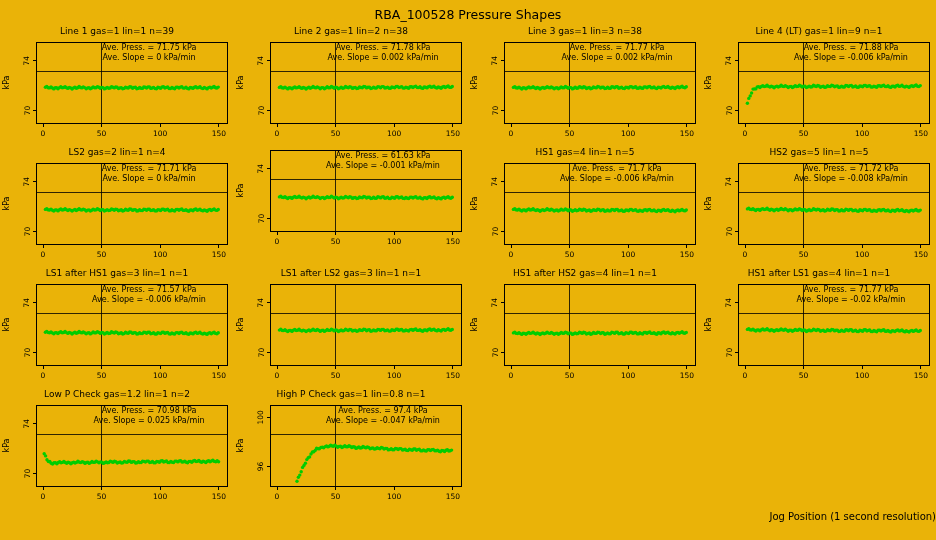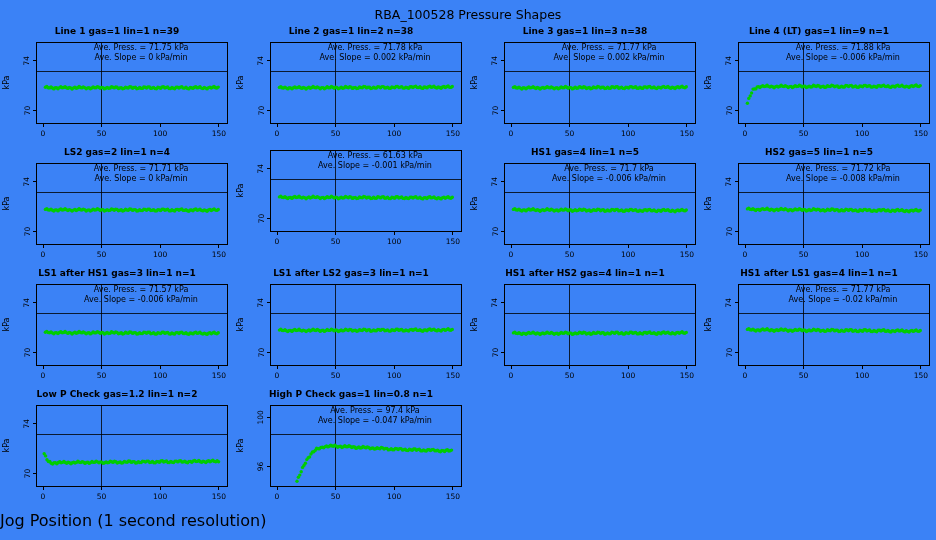--- a/index.html
+++ b/index.html
@@ -1,33 +1,33 @@
 <!DOCTYPE html>
 <html><head>
 <meta charset="utf-8">
 <style>
   html,body{margin:0;padding:0;background:#fff;}
   .figure{
     width:936px;height:540px;box-sizing:border-box;overflow:hidden;
-    position:relative;background:#3b82f6;padding-top:6px;
+    position:relative;background:#eab308;padding-top:6px;
     font-family:"DejaVu Sans","Liberation Sans",sans-serif;color:#000;
   }
   .main-title{text-align:center;font-size:12.5px;height:18px;line-height:18px;}
   .grid{display:grid;grid-template-columns:repeat(4,234px);}
   .panel{width:234px;height:121px;}
   .ptitle{
-    font-size:9px;font-weight:bold;text-align:center;height:13px;line-height:14px;
+    font-size:9px;font-weight:normal;text-align:center;height:13px;line-height:14px;
     box-sizing:border-box;white-space:nowrap;
   }
   .pwrap{position:relative;width:234px;height:107px;}
   svg.panel-svg{display:block;}
   svg.panel-svg text{font-family:"DejaVu Sans","Liberation Sans",sans-serif;fill:#000;}
-  .annot{position:absolute;left:56px;top:6px;width:170px;text-align:center;pointer-events:none;}
+  .annot{position:absolute;left:64px;top:6px;width:170px;text-align:center;pointer-events:none;}
   .aline{font-size:8px;line-height:9.5px;white-space:nowrap;}
-  .xlabel{text-align:left;font-size:16px;margin-top:3px;}
+  .xlabel{text-align:right;font-size:10px;margin-top:3px;}
 </style>
 </head>
 <body>
 
 <div class="figure">
   <div class="main-title">RBA_100528  Pressure Shapes</div>
 
   <div class="grid">
 
     <div class="panel">
@@ -1984,20 +1984,24 @@
             <line x1="160.2" y1="86" x2="160.2" y2="89.5" stroke="#000000" shape-rendering="crispEdges"></line>
             <text x="160.2" y="98.5" font-size="7.5" text-anchor="middle">100</text>
             <line x1="218.8" y1="86" x2="218.8" y2="89.5" stroke="#000000" shape-rendering="crispEdges"></line>
             <text x="218.8" y="98.5" font-size="7.5" text-anchor="middle">150</text>
             <line x1="36" y1="73.5" x2="32.5" y2="73.5" stroke="#000000" shape-rendering="crispEdges"></line>
             <text x="29.5" y="73.5" font-size="7.5" text-anchor="middle" transform="rotate(-90 29.5 73.5)">70</text>
             <line x1="36" y1="23.7" x2="32.5" y2="23.7" stroke="#000000" shape-rendering="crispEdges"></line>
             <text x="29.5" y="23.7" font-size="7.5" text-anchor="middle" transform="rotate(-90 29.5 23.7)">74</text>
             <text x="9" y="45.5" font-size="8" text-anchor="middle" transform="rotate(-90 9 45.5)">kPa</text>
           </svg>
+        <div class="annot">
+          <div class="aline">Ave. Press. = 70.98 kPa</div>
+          <div class="aline">Ave. Slope = 0.025 kPa/min</div>
+        </div>
       </div>
     </div>
 
     <div class="panel">
       <div class="ptitle">High P Check gas=1 lin=0.8 n=1</div>
       <div class="pwrap">
         <svg class="panel-svg" width="234" height="107" viewBox="0 0 234 107">
             <line x1="36" y1="34.5" x2="227" y2="34.5" stroke="#000000" stroke-width="0.8" shape-rendering="crispEdges"></line>
             <line x1="101.6" y1="5" x2="101.6" y2="86" stroke="#000000" stroke-width="0.8" shape-rendering="crispEdges"></line>
             <circle cx="63.0" cy="81.3" r="1.7" fill="#00CD00"></circle>

